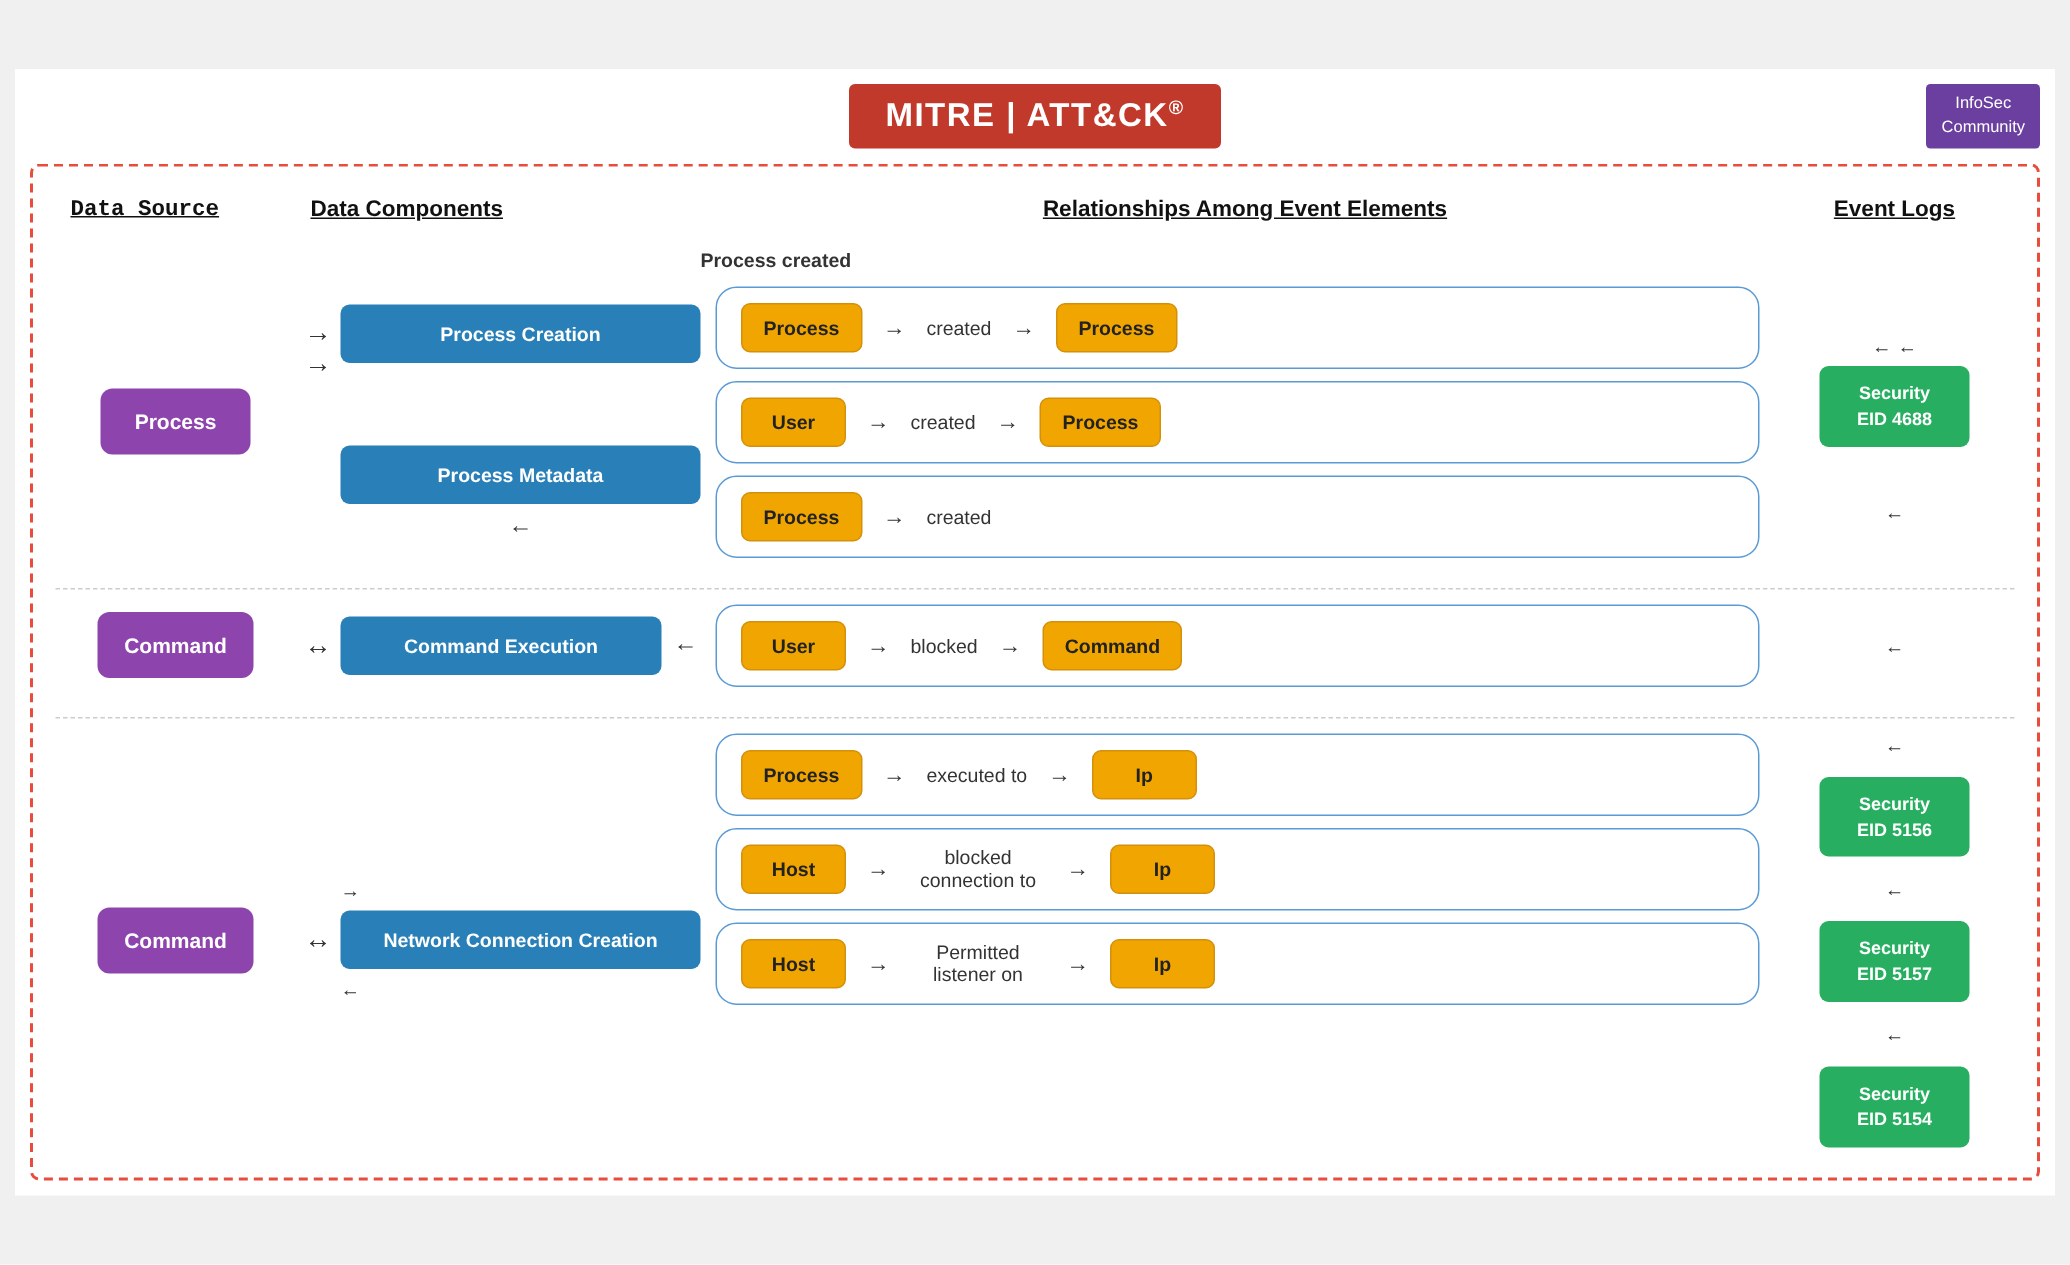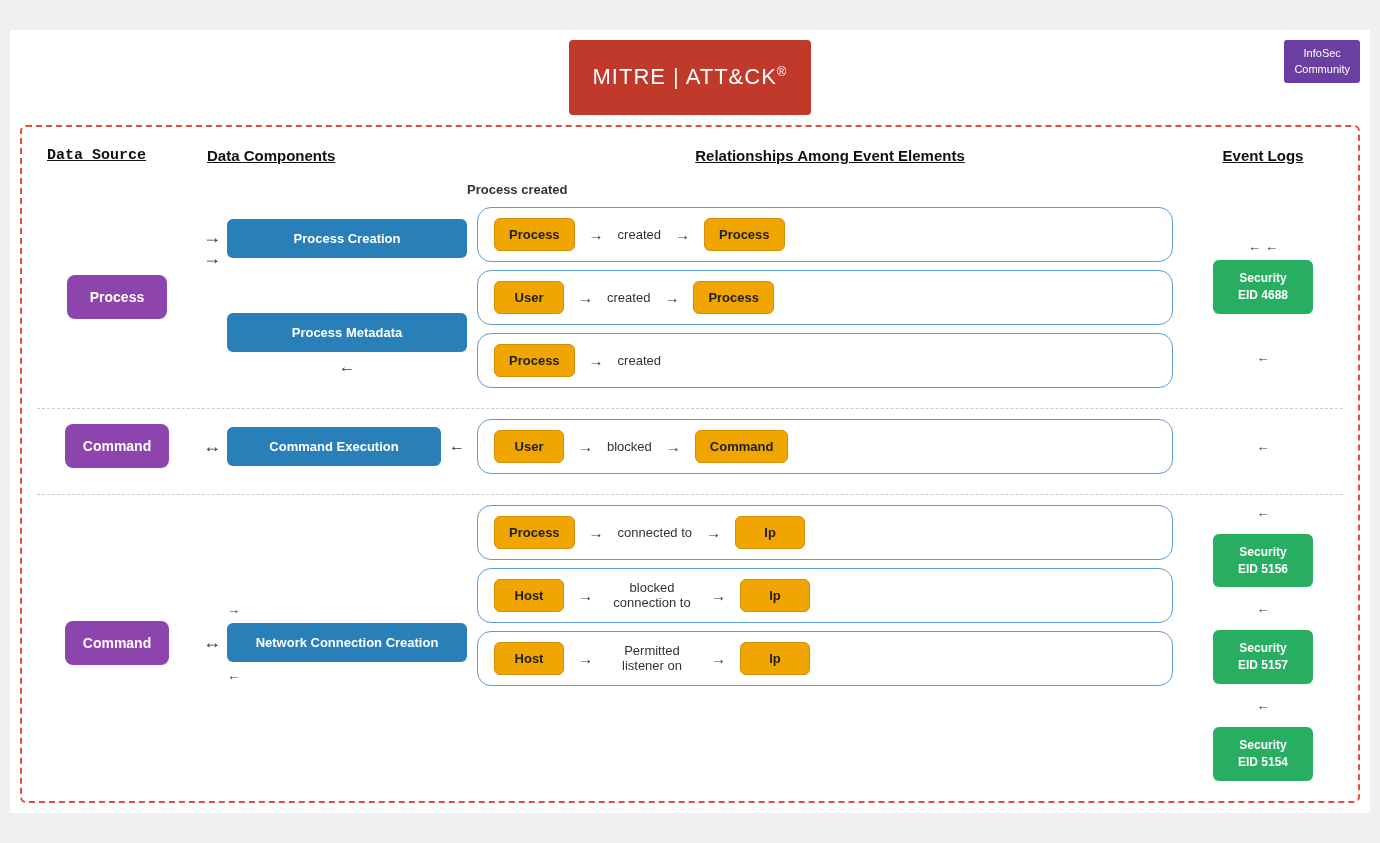--- a/index.html
+++ b/index.html
@@ -25,23 +25,23 @@
       display: flex;
       justify-content: center;
       align-items: center;
       margin-bottom: 10px;
       position: relative;
     }
 
     .mitre-logo {
       background: #c0392b;
       color: white;
-      font-weight: normal;
+      font-weight: bold;
       font-size: 22px;
-      padding: 24px 24px;
+      padding: 8px 24px;
       border-radius: 4px;
       letter-spacing: 1px;
     }
 
     .infosec-badge {
       position: absolute;
       right: 0;
       top: 0;
       background: #6a3fa0;
       color: white;
@@ -386,21 +386,21 @@
             <div style="font-size:13px; color:#333;">←</div>
           </div>
         </div>
       </div>
 
       <div class="rel-col">
 
         <div class="rel-group">
           <div class="entity-box">Process</div>
           <div class="arrow h-arrow">→</div>
-          <div class="rel-text">connected to</div>
+          <div class="rel-text">executed to</div>
           <div class="arrow h-arrow">→</div>
           <div class="entity-box">Ip</div>
         </div>
 
         <div class="rel-group">
           <div class="entity-box">Host</div>
           <div class="arrow h-arrow">→</div>
           <div class="rel-text" style="white-space:normal; max-width:90px; text-align:center;">blocked connection to</div>
           <div class="arrow h-arrow">→</div>
           <div class="entity-box">Ip</div>

